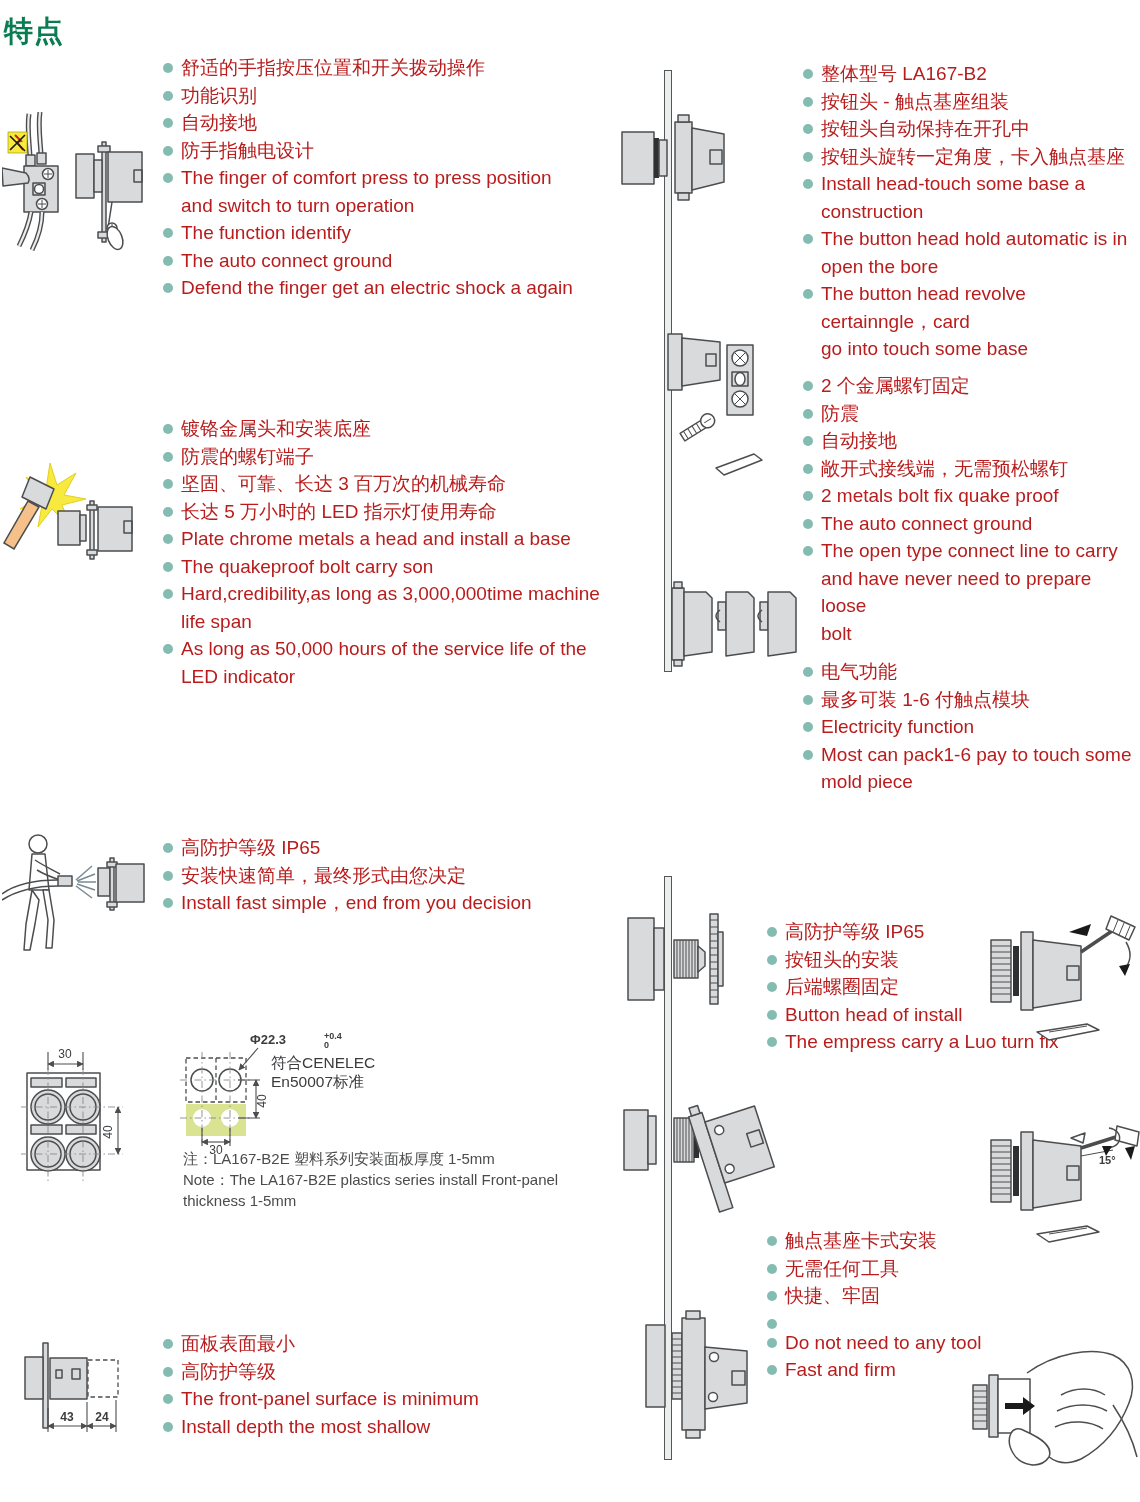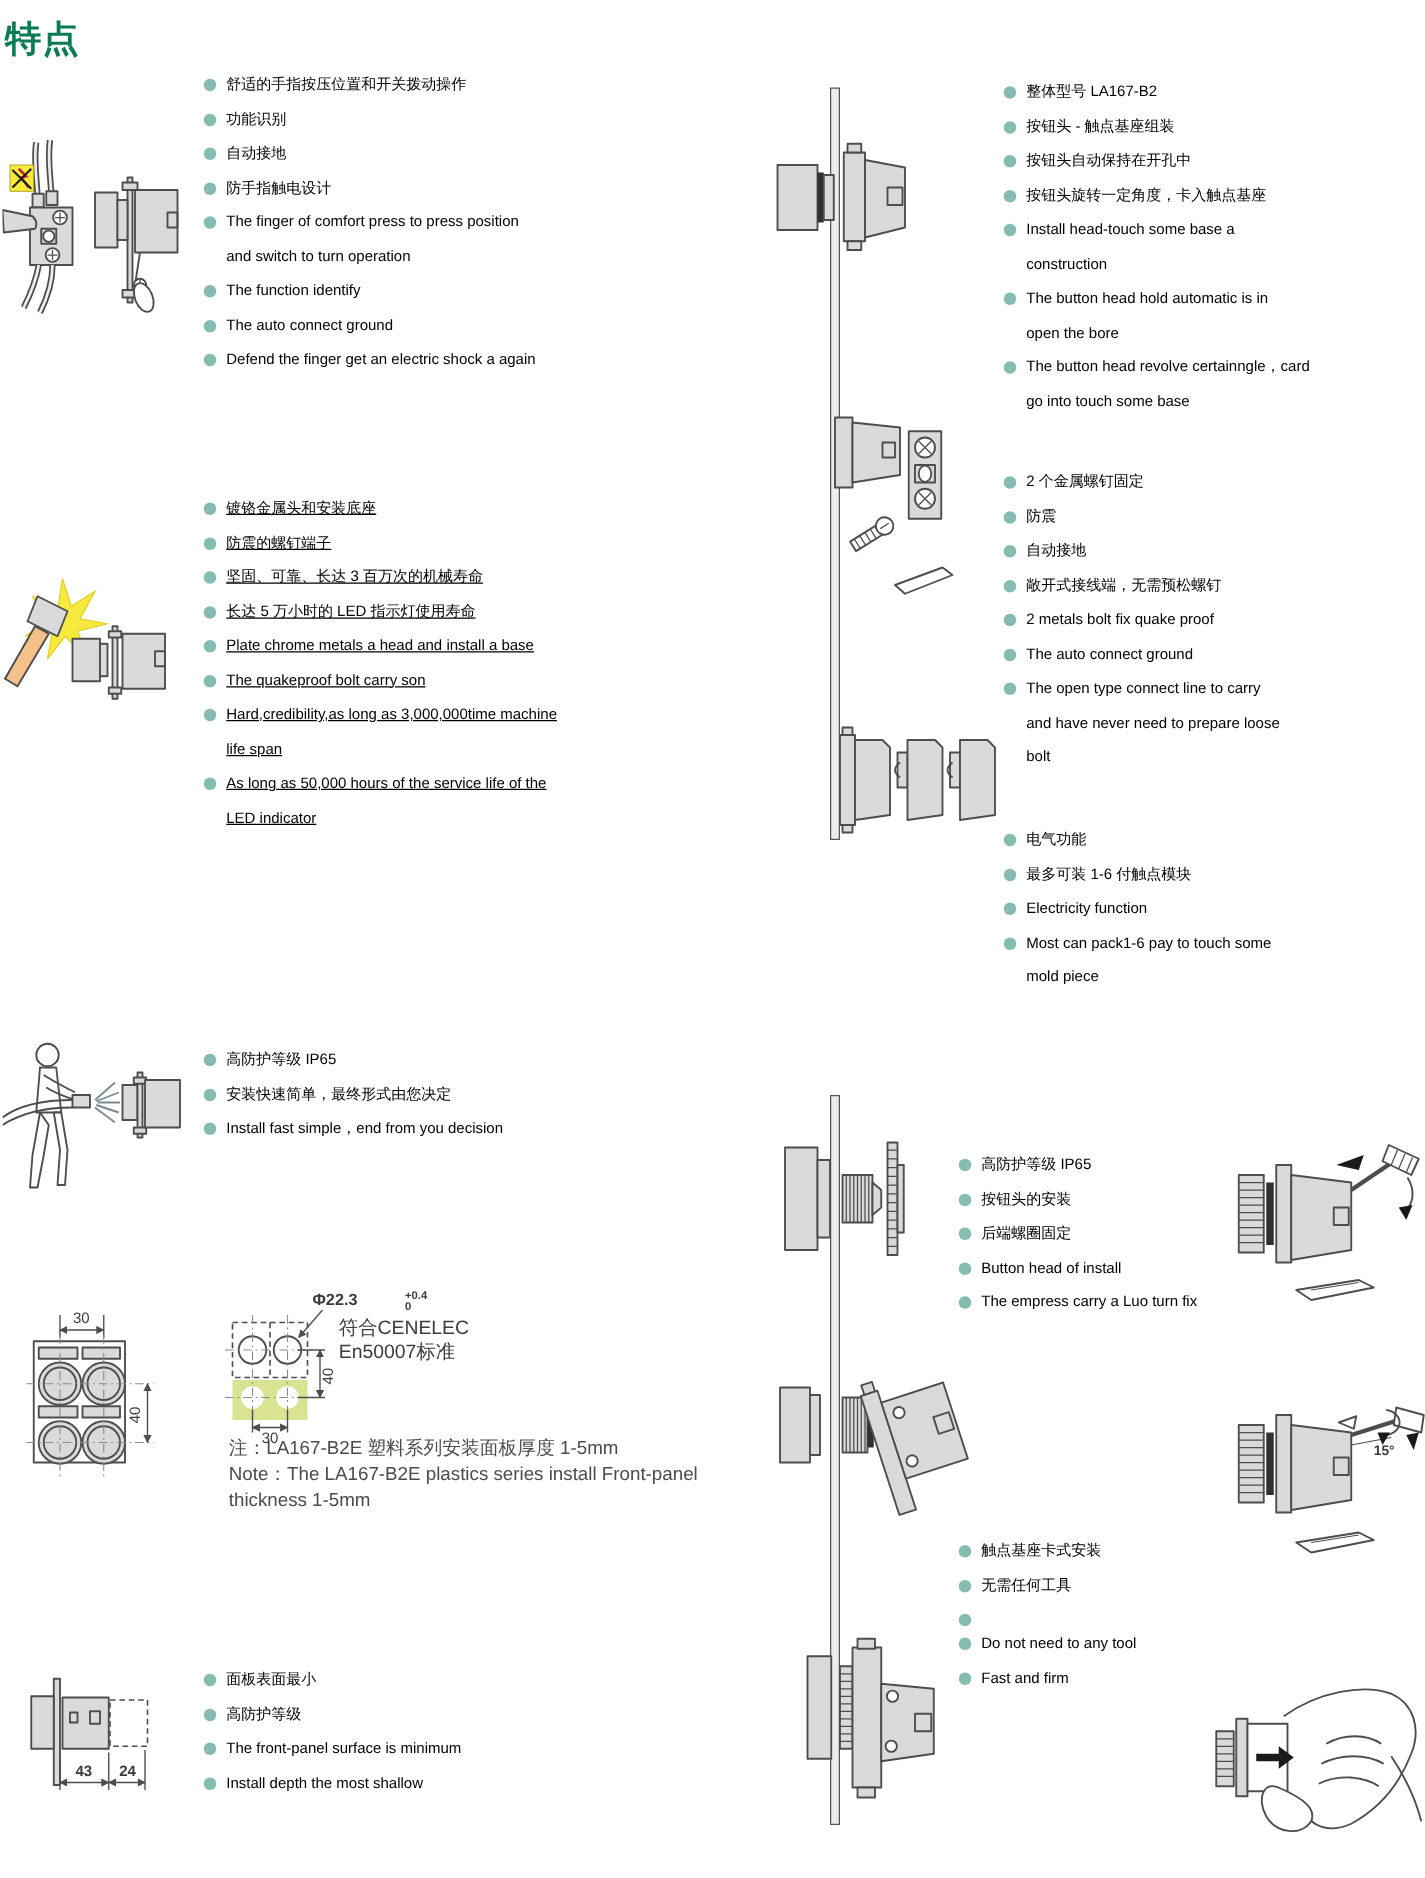--- a/index.html
+++ b/index.html
@@ -3,21 +3,21 @@
 <meta charset="utf-8">
 <style>
   html,body{margin:0;padding:0;}
   body{width:1140px;height:1502px;position:relative;background:#ffffff;overflow:hidden;
        font-family:"Liberation Sans","DejaVu Sans",sans-serif;}
   .abs{position:absolute;}
   #page-title{left:4px;top:12px;font-size:29px;font-weight:bold;color:#0a7c52;letter-spacing:1px;}
   .feature-list{position:absolute;}
   .li{display:flex;align-items:flex-start;}
   .dot{width:10px;height:10px;border-radius:50%;background:#84bcb1;margin-top:9px;flex:0 0 10px;}
-  .txt{margin-left:8px;font-size:12px;line-height:27.5px;color:#000000;white-space:pre-line;}
+  .txt{margin-left:8px;font-size:19px;line-height:27.5px;color:#b91c1c;white-space:pre-line;}
   .panel-bar{position:absolute;left:664px;width:8px;background:#eceded;border:1.6px solid #55565a;box-sizing:border-box;}
   .phi-label{position:absolute;font-size:13px;font-weight:bold;color:#3b3c3e;display:flex;align-items:flex-start;}
   .phi-label .tol{display:inline-flex;flex-direction:column;font-size:9px;line-height:9px;margin-left:2px;font-style:normal;}
   .phi-label i{font-style:normal;}
   .cen-label{position:absolute;font-size:15.5px;font-weight:normal;color:#3b3c3e;line-height:19px;}
   .note-block{position:absolute;font-size:15px;color:#4a4b4d;line-height:21px;}
   svg .s{stroke:#4c4d4f;stroke-width:1.5;fill:#d9dadb;stroke-linejoin:round;}
   svg .sw{stroke:#4c4d4f;stroke-width:1.5;fill:#ffffff;stroke-linejoin:round;}
   svg .sn{stroke:#4c4d4f;stroke-width:1.5;fill:none;stroke-linejoin:round;}
   svg .thin{stroke:#4c4d4f;stroke-width:1;fill:none;}
@@ -74,21 +74,21 @@
     </div>
     <div class="li">
       <span class="dot"></span>
       <span class="txt">The auto connect ground</span>
     </div>
     <div class="li">
       <span class="dot"></span>
       <span class="txt">Defend the finger get an electric shock a again</span>
     </div>
   </div>
-<div class="feature-list" style="left:163px;top:393px;width:440px;text-decoration:underline;">
+<div class="feature-list" style="left:163px;top:415px;width:440px;">
     <div class="li">
       <span class="dot"></span>
       <span class="txt">镀铬金属头和安装底座</span>
     </div>
     <div class="li">
       <span class="dot"></span>
       <span class="txt">防震的螺钉端子</span>
     </div>
     <div class="li">
       <span class="dot"></span>
@@ -405,20 +405,24 @@
     <div class="li">
       <span class="dot"></span>
       <span class="txt">触点基座卡式安装</span>
     </div>
     <div class="li">
       <span class="dot"></span>
       <span class="txt">无需任何工具</span>
     </div>
     <div class="li">
       <span class="dot"></span>
+      <span class="txt">快捷、牢固</span>
+    </div>
+    <div class="li">
+      <span class="dot"></span>
     </div>
     <div class="li">
       <span class="dot"></span>
       <span class="txt">Do not need to any tool</span>
     </div>
     <div class="li">
       <span class="dot"></span>
       <span class="txt">Fast and firm</span>
     </div>
   </div>

